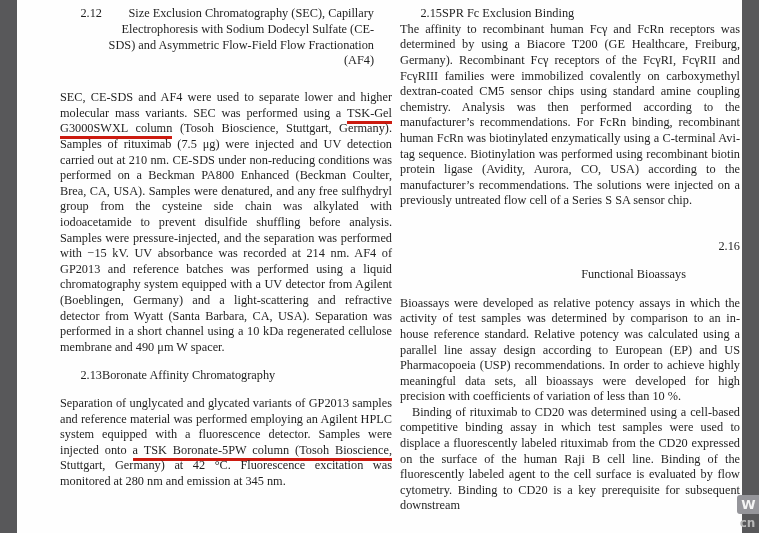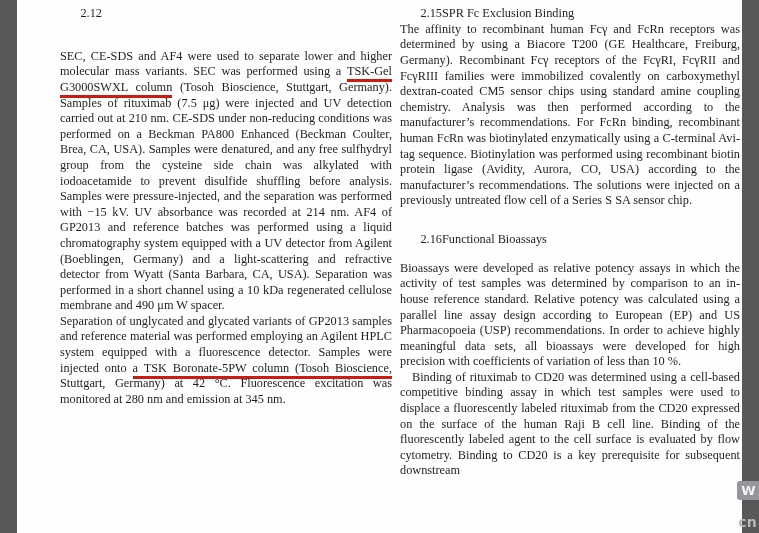--- a/index.html
+++ b/index.html
@@ -27,58 +27,63 @@
   .col-right{left:400px;width:340px;font-family:Liberation Serif, serif;}
   .heading{
     display:flex;
     text-align:right;
     padding-left:14px;
     line-height:15.8px;
   }
   .hnum{flex:0 0 28px;}
   .htitle{flex:0 1 auto;max-width:272px;}
   .para{margin:0;}
-  .m-after-h212{margin-top:27px;}
+  .m-after-h212{margin-top:21px;}
   .m-h213{margin-top:13px;margin-bottom:12px;}
   .m-after-h215{}
-  .m-h216{margin-top:23px;margin-bottom:13px;}
+  .m-h216{margin-top:30px;margin-bottom:13px;flex-direction:column;}
   .indent-first{text-indent:12px;}
   .redline{
     border-bottom:3px solid #cc1b10;
     padding-bottom:1px;
   }
   .watermark{
     position:absolute;right:0;bottom:3px;width:23px;
     text-align:center;
     font-family:"DejaVu Sans", sans-serif;
   }
   .wm-box{
     height:19px;margin-left:1px;
     background:#95959a;color:#f4f4f4;
     border-radius:3px 0 0 3px;
     display:flex;align-items:center;justify-content:center;
     font-size:13px;font-weight:bold;letter-spacing:-1px;
   }
   .wm-cn{
-    font-size:14px;font-weight:bold;color:#b8b8b8;margin-top:14px;
+    font-size:12px;font-weight:bold;color:#b8b8b8;margin-top:2px;
   }
 </style>
 </head>
 <body>
 
 <div class="screen">
   <div class="gutter left"></div>
   <div class="gutter right"></div>
 
   <div class="col col-left">
     <div class="heading">
       <span class="hnum">2.12</span>
+      <span class="htitle">Size Exclusion Chromatography (SEC), Capillary Electrophoresis with Sodium Dodecyl Sulfate (CE-SDS) and Asymmetric Flow-Field Flow Fractionation (AF4)</span>
     </div>
     <p class="para m-after-h212"><span>SEC, CE-SDS and AF4 were used to separate lower and higher molecular mass variants. SEC was performed using a </span><span class="redline">TSK-Gel G3000SWXL column</span><span> (Tosoh Bioscience, Stuttgart, Germany). Samples of rituximab (7.5 μg) were injected and UV detection carried out at 210 nm. CE-SDS under non-reducing conditions was performed on a Beckman PA800 Enhanced (Beckman Coulter, Brea, CA, USA). Samples were denatured, and any free sulfhydryl group from the cysteine side chain was alkylated with iodoacetamide to prevent disulfide shuffling before analysis. Samples were pressure-injected, and the separation was performed with −15 kV. UV absorbance was recorded at 214 nm. AF4 of GP2013 and reference batches was performed using a liquid chromatography system equipped with a UV detector from Agilent (Boeblingen, Germany) and a light-scattering and refractive detector from Wyatt (Santa Barbara, CA, USA). Separation was performed in a short channel using a 10 kDa regenerated cellulose membrane and 490 μm W spacer.</span></p>
 
+    <div class="heading m-h213">
+      <span class="hnum">2.13</span>
+      <span class="htitle">Boronate Affinity Chromatography</span>
+    </div>
     <p class="para"><span>Separation of unglycated and glycated variants of GP2013 samples and reference material was performed employing an Agilent HPLC system equipped with a fluorescence detector. Samples were injected onto </span><span class="redline">a TSK Boronate-5PW column (Tosoh Bioscience,</span><span> Stuttgart, Germany) at 42 °C. Fluorescence excitation was monitored at 280 nm and emission at 345 nm.</span></p>
   </div>
 
   <div class="col col-right">
     <div class="heading">
       <span class="hnum">2.15</span>
       <span class="htitle">SPR Fc Exclusion Binding</span>
     </div>
     <p class="para m-after-h215">The affinity to recombinant human Fcγ and FcRn receptors was determined by using a Biacore T200 (GE Healthcare, Freiburg, Germany). Recombinant Fcγ receptors of the FcγRI, FcγRII and FcγRIII families were immobilized covalently on carboxymethyl dextran-coated CM5 sensor chips using standard amine coupling chemistry. Analysis was then performed according to the manufacturer’s recommendations. For FcRn binding, recombinant human FcRn was biotinylated enzymatically using a C-terminal Avi-tag sequence. Biotinylation was performed using recombinant biotin protein ligase (Avidity, Aurora, CO, USA) according to the manufacturer’s recommendations. The solutions were injected on a previously untreated flow cell of a Series S SA sensor chip.</p>
 

